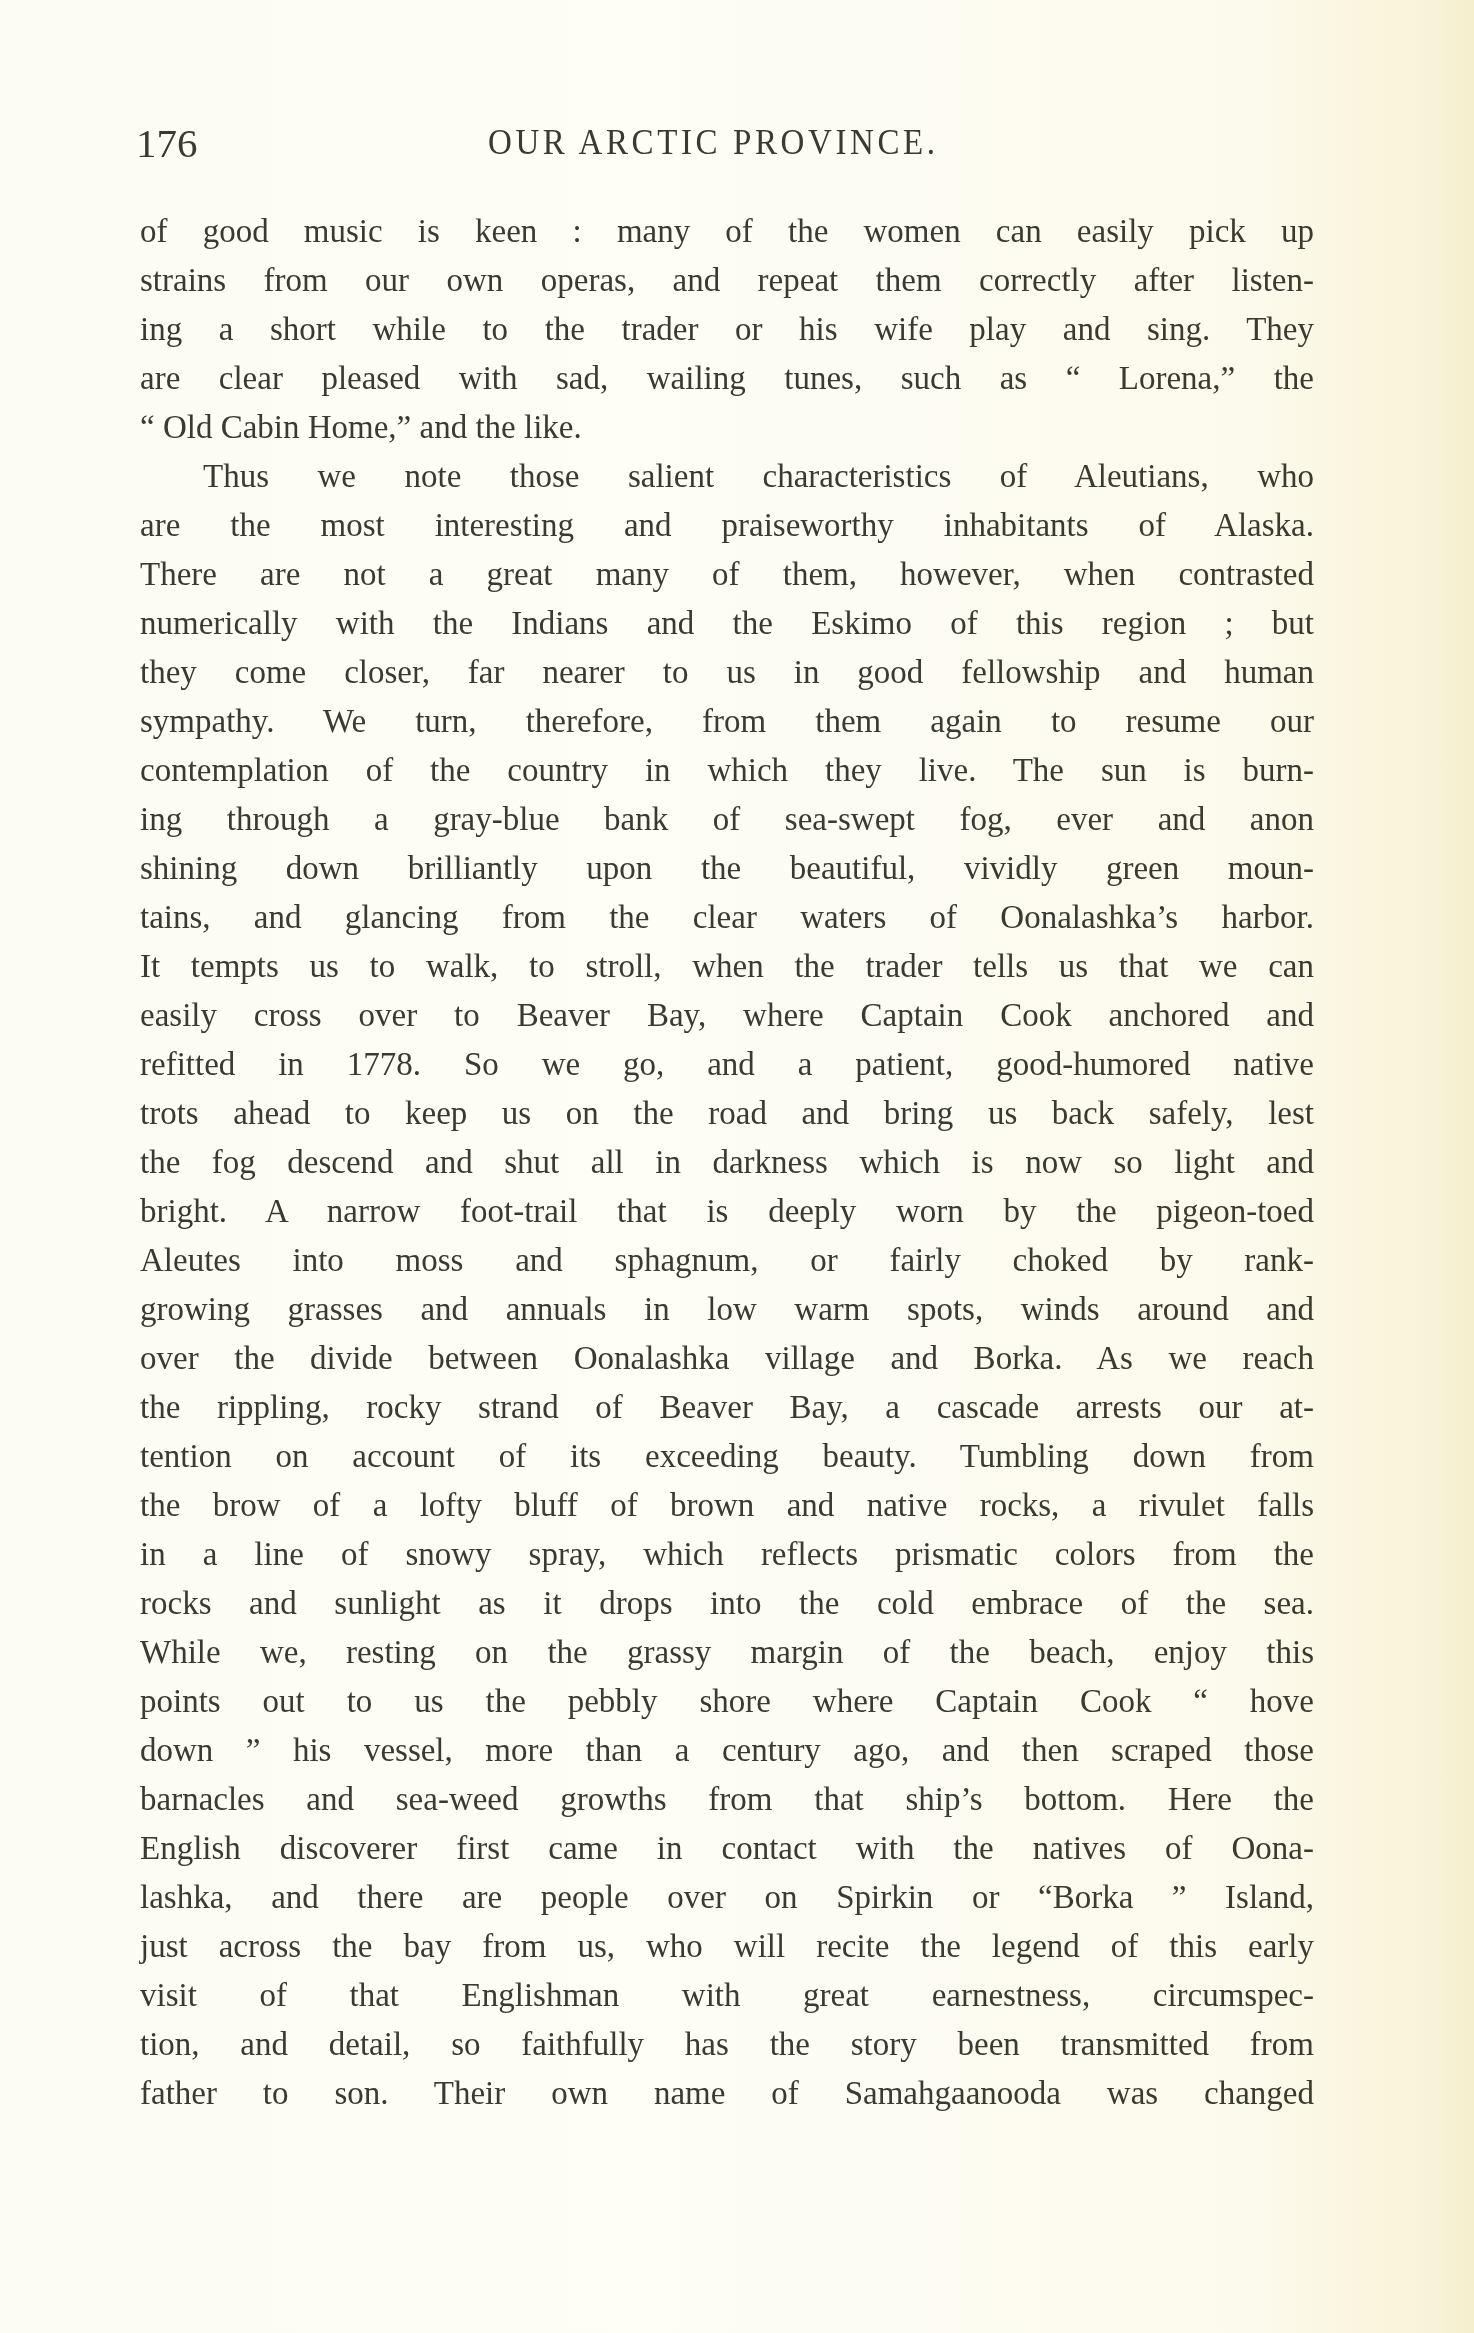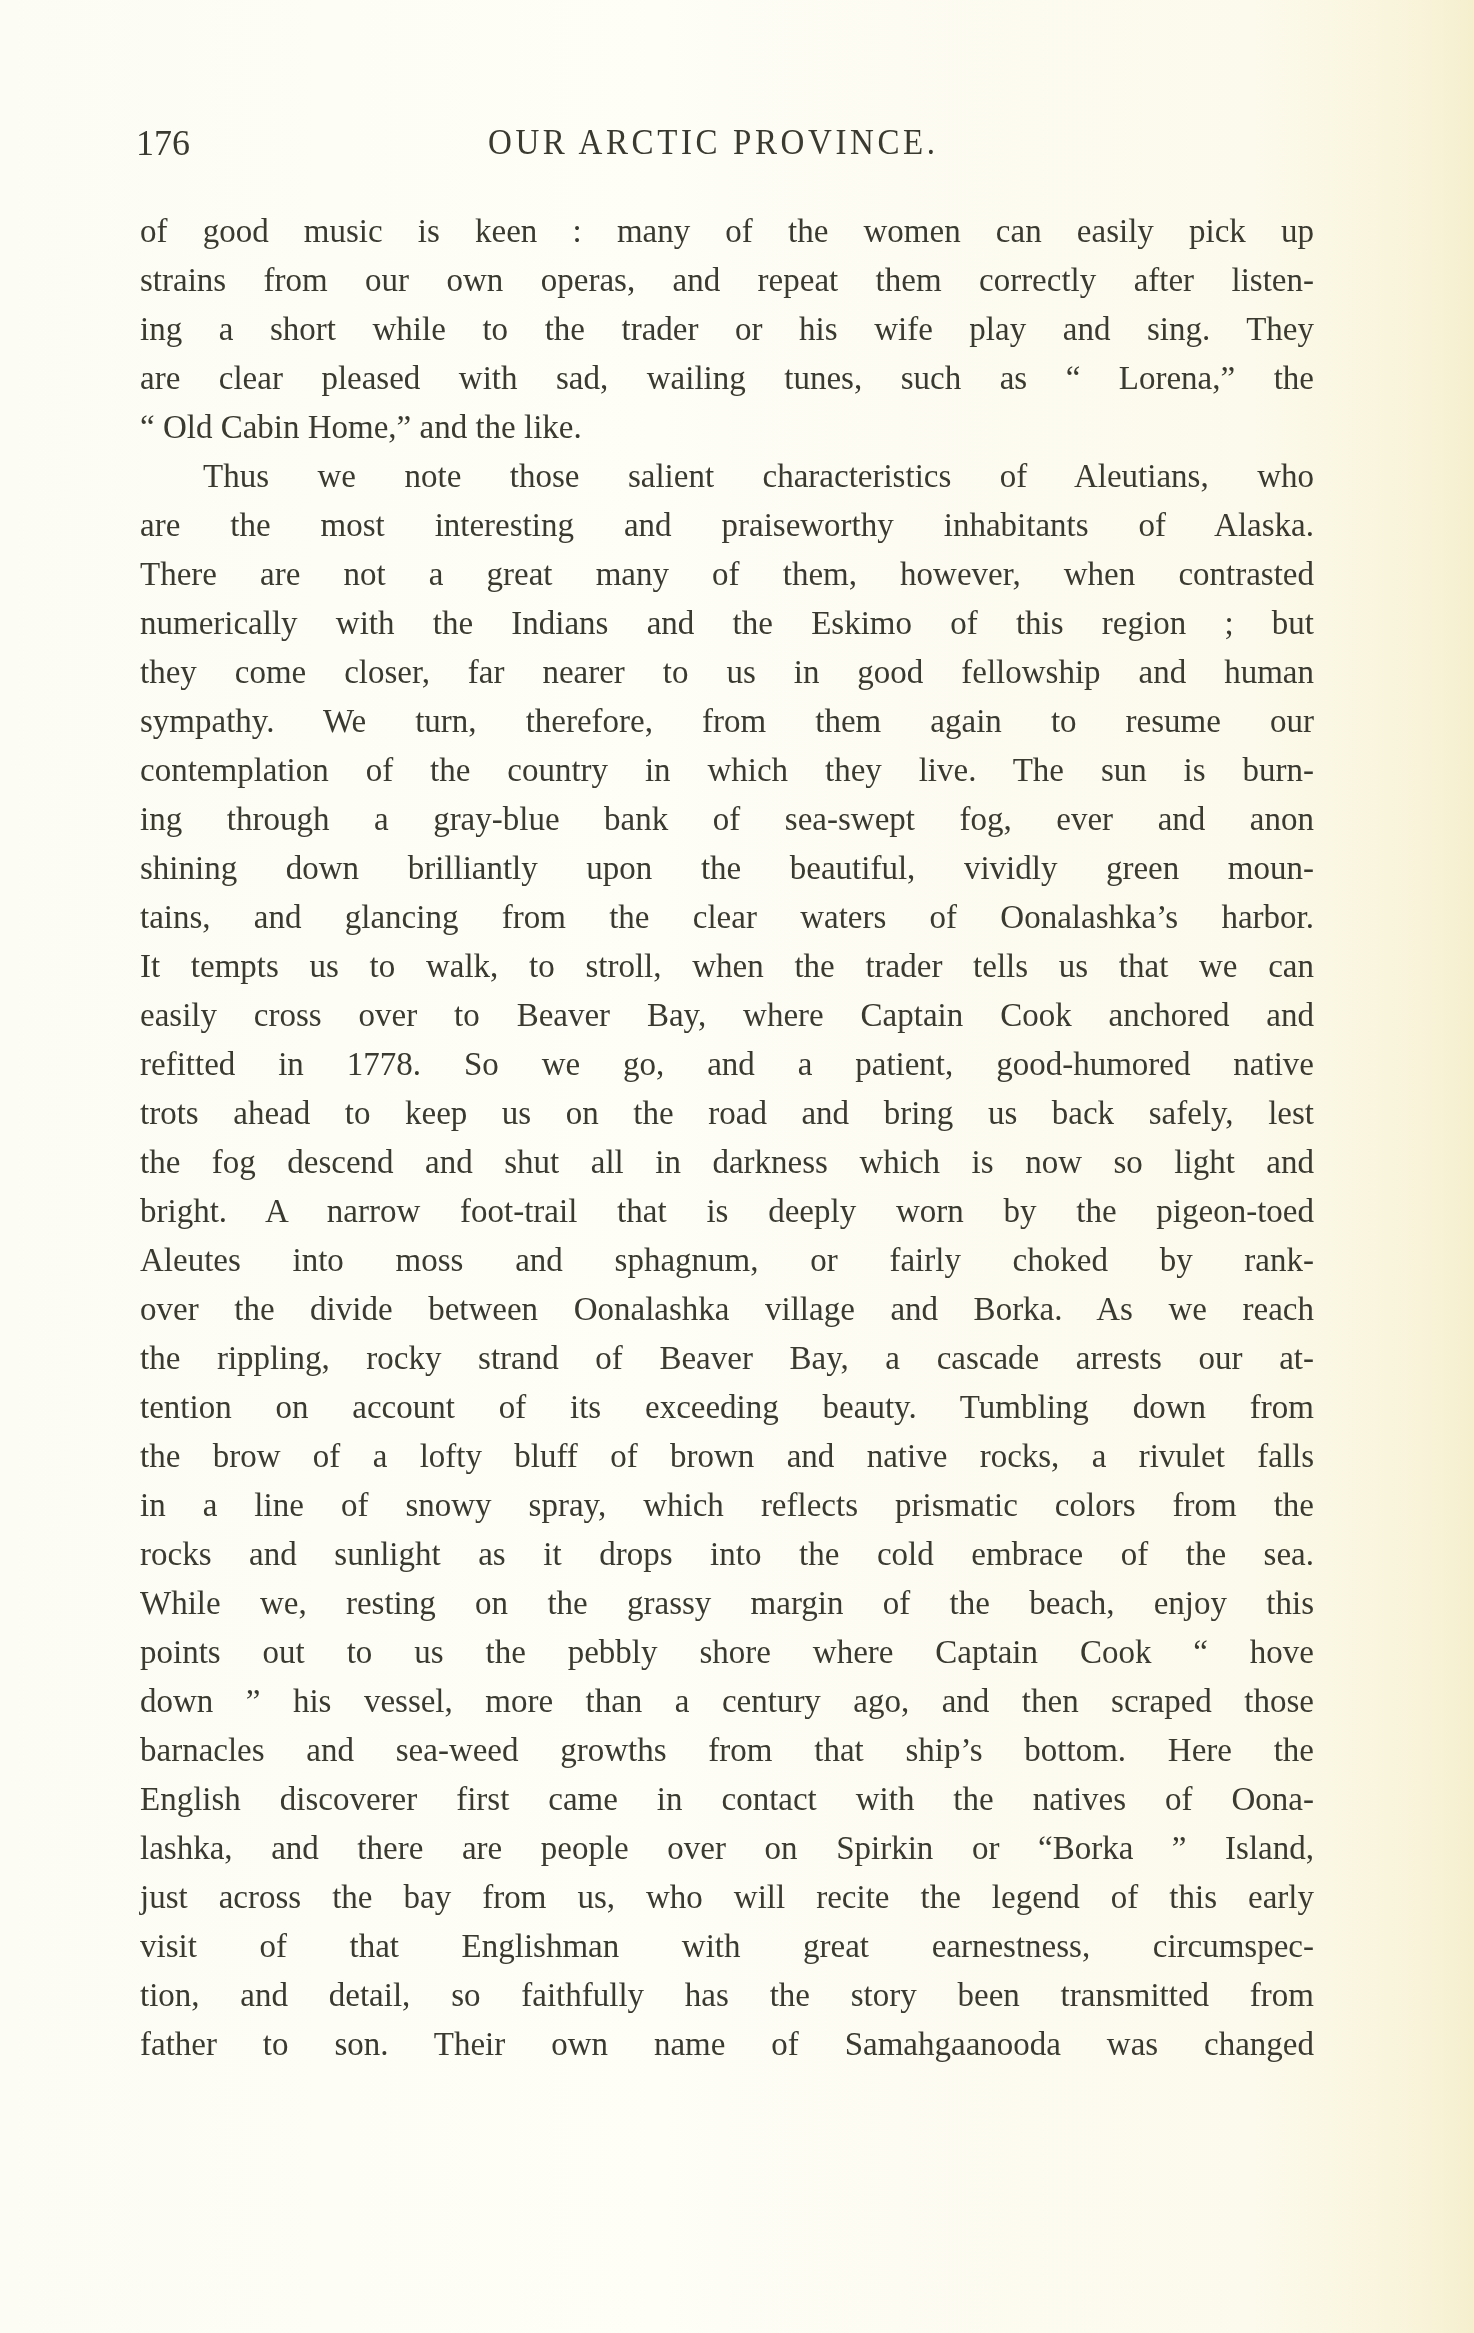--- a/index.html
+++ b/index.html
@@ -25,21 +25,21 @@
     position: absolute;
     left: 136px;
     top: 118px;
     width: 1178px;
     height: 50px;
   }
   .page-number {
     position: absolute;
     left: 0;
     top: 0;
-    font-size: 36px;
+    font-size: 41px;
     line-height: 50px;
     letter-spacing: 0px;
   }
   .running-title {
     position: absolute;
     left: 352px;
     top: 1px;
     font-size: 33px;
     line-height: 50px;
     letter-spacing: 3.6px;
@@ -99,20 +99,21 @@
       <span class="line">ing through a gray-blue bank of sea-swept fog, ever and anon</span>
       <span class="line">shining down brilliantly upon the beautiful, vividly green moun-</span>
       <span class="line">tains, and glancing from the clear waters of Oonalashka’s harbor.</span>
       <span class="line">It tempts us to walk, to stroll, when the trader tells us that we can</span>
       <span class="line">easily cross over to Beaver Bay, where Captain Cook anchored and</span>
       <span class="line">refitted in 1778.  So we go, and a patient, good-humored native</span>
       <span class="line">trots ahead to keep us on the road and bring us back safely, lest</span>
       <span class="line">the fog descend and shut all in darkness which is now so light and</span>
       <span class="line">bright.  A narrow foot-trail that is deeply worn by the pigeon-toed</span>
       <span class="line">Aleutes into moss and sphagnum, or fairly choked by rank-</span>
+      <span class="line">growing grasses and annuals in low warm spots, winds around and</span>
       <span class="line">over the divide between Oonalashka village and Borka.  As we reach</span>
       <span class="line">the rippling, rocky strand of Beaver Bay, a cascade arrests our at-</span>
       <span class="line">tention on account of its exceeding beauty.  Tumbling down from</span>
       <span class="line">the brow of a lofty bluff of brown and native rocks, a rivulet falls</span>
       <span class="line">in a line of snowy spray, which reflects prismatic colors from the</span>
       <span class="line">rocks and sunlight as it drops into the cold embrace of the sea.</span>
       <span class="line">While we, resting on the grassy margin of the beach, enjoy this</span>
       <span class="line">points out to us the pebbly shore where Captain Cook “ hove</span>
       <span class="line">down ” his vessel, more than a century ago, and then scraped those</span>
       <span class="line">barnacles and sea-weed growths from that ship’s bottom.  Here the</span>

